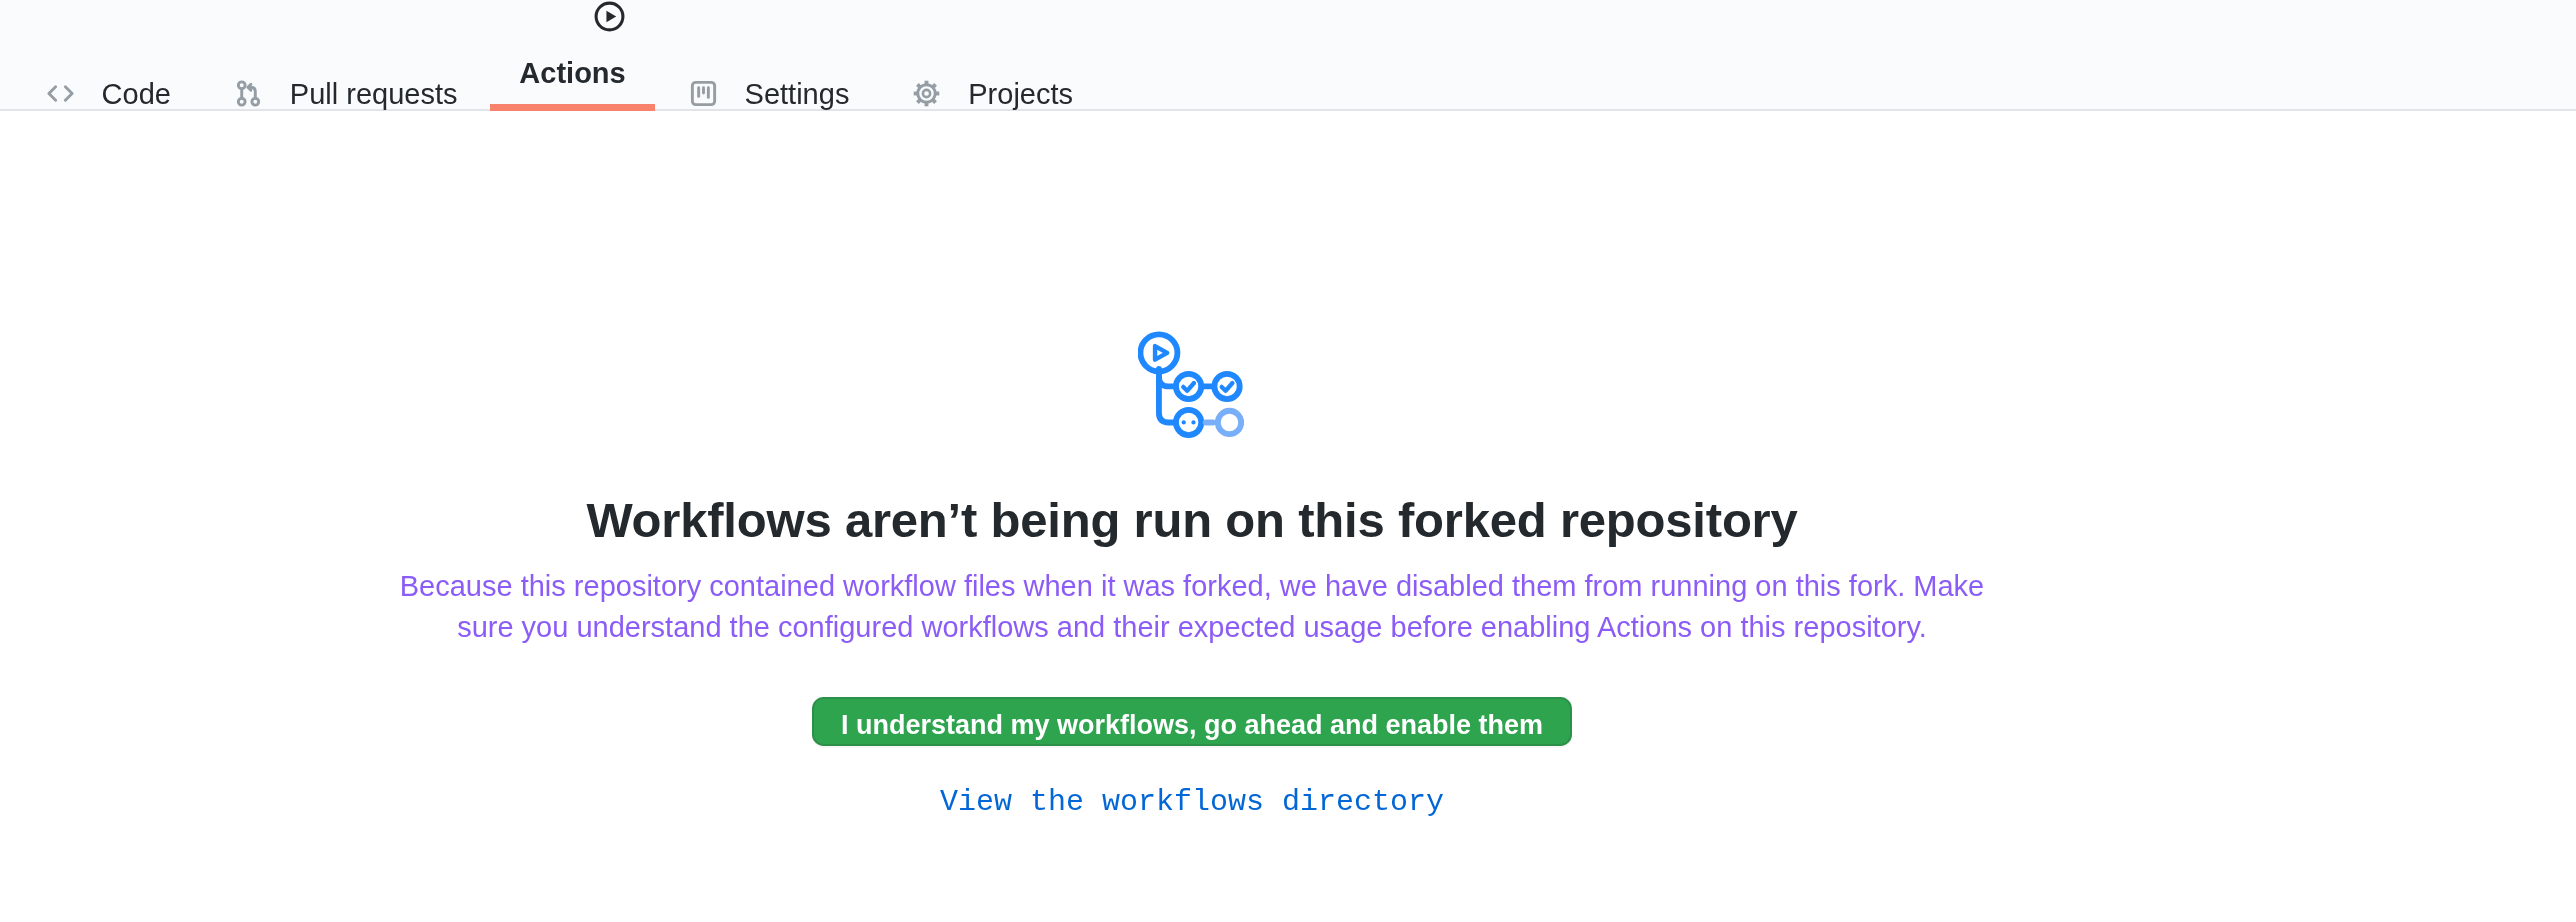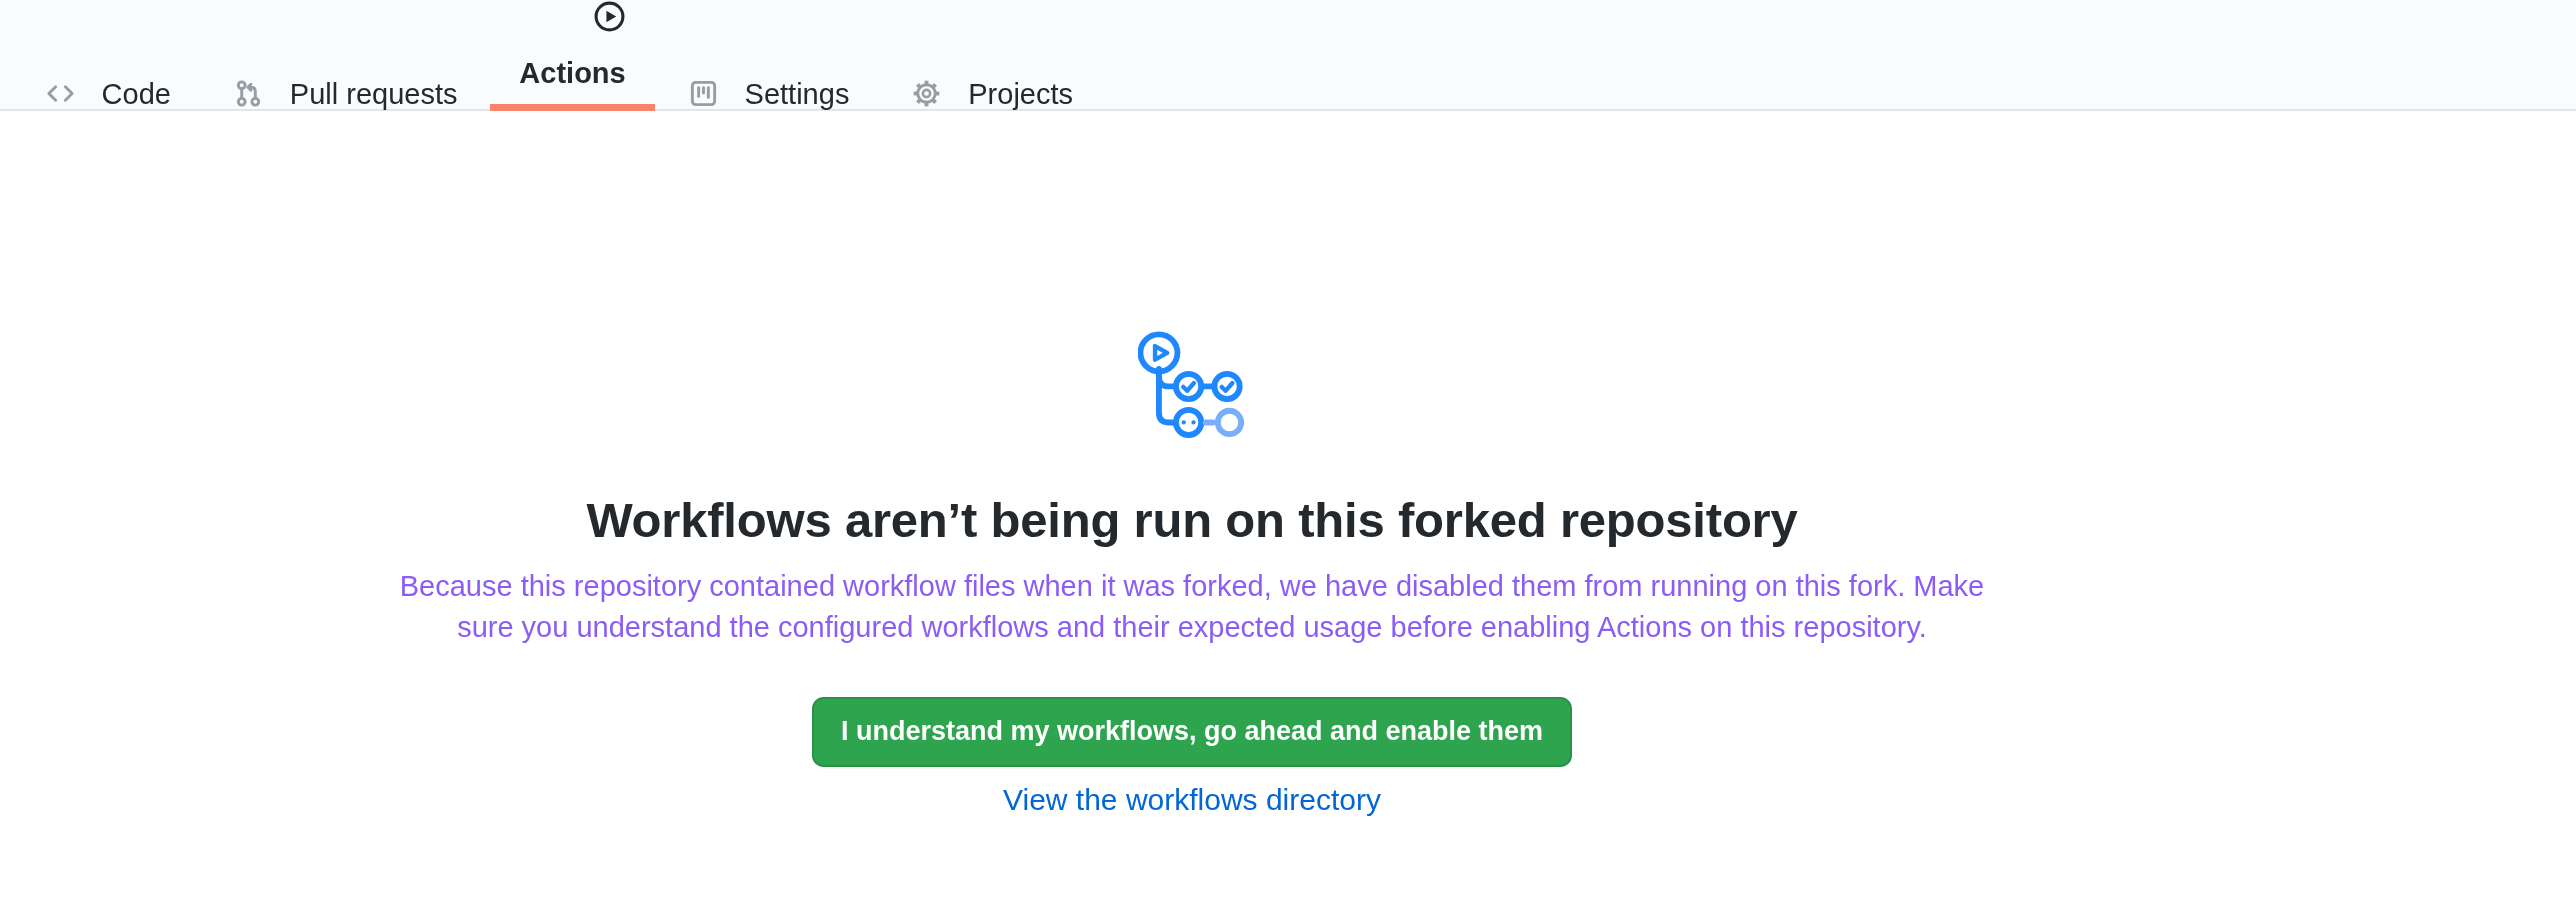--- a/index.html
+++ b/index.html
@@ -62,34 +62,34 @@
     margin: 17.6px auto 0;
     max-width: 1759px;
     font-size: 29px;
     line-height: 41px;
     color: #8b5cf6;
     white-space: pre-line;
   }
   .bs-button {
     margin-top: 49px;
     display: inline-block;
-    height: 70px;
+    height: 49px;
     padding: 0 27px;
     background: #2ea44f;
     border: 2px solid rgba(27,31,35,0.15);
     border-radius: 11.7px;
     color: #ffffff;
     font-family: inherit;
     font-size: 27px;
     font-weight: 700;
     line-height: 53px;
     cursor: pointer;
     box-shadow: 0 2px 0 rgba(27,31,35,0.04);
   }
-  .bs-link-row { margin-top: 16px; }
+  .bs-link-row { margin-top: 39px; font-family: Liberation Mono, monospace; }
   .bs-link {
     font-size: 30px;
     color: #0366d6;
     text-decoration: none;
     cursor: pointer;
   }
 </style>
 </head>
 <body>
 

